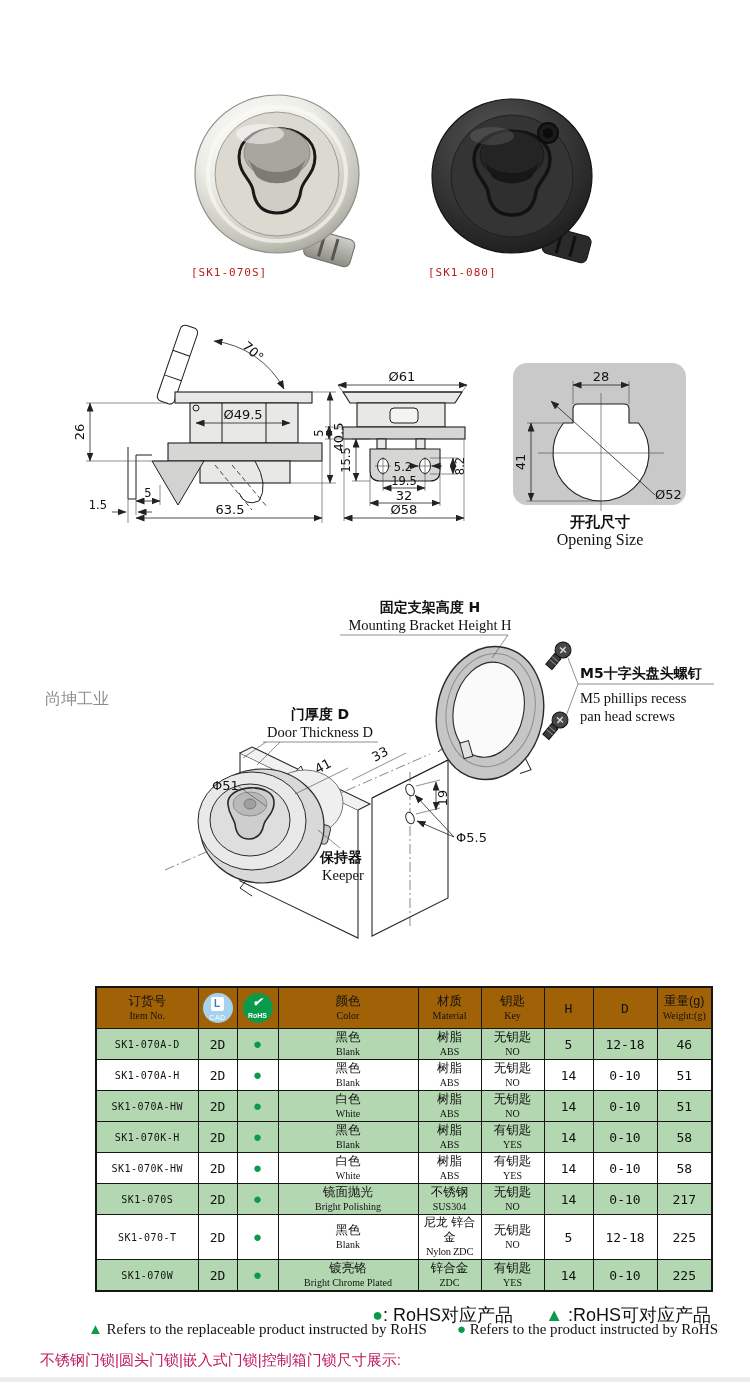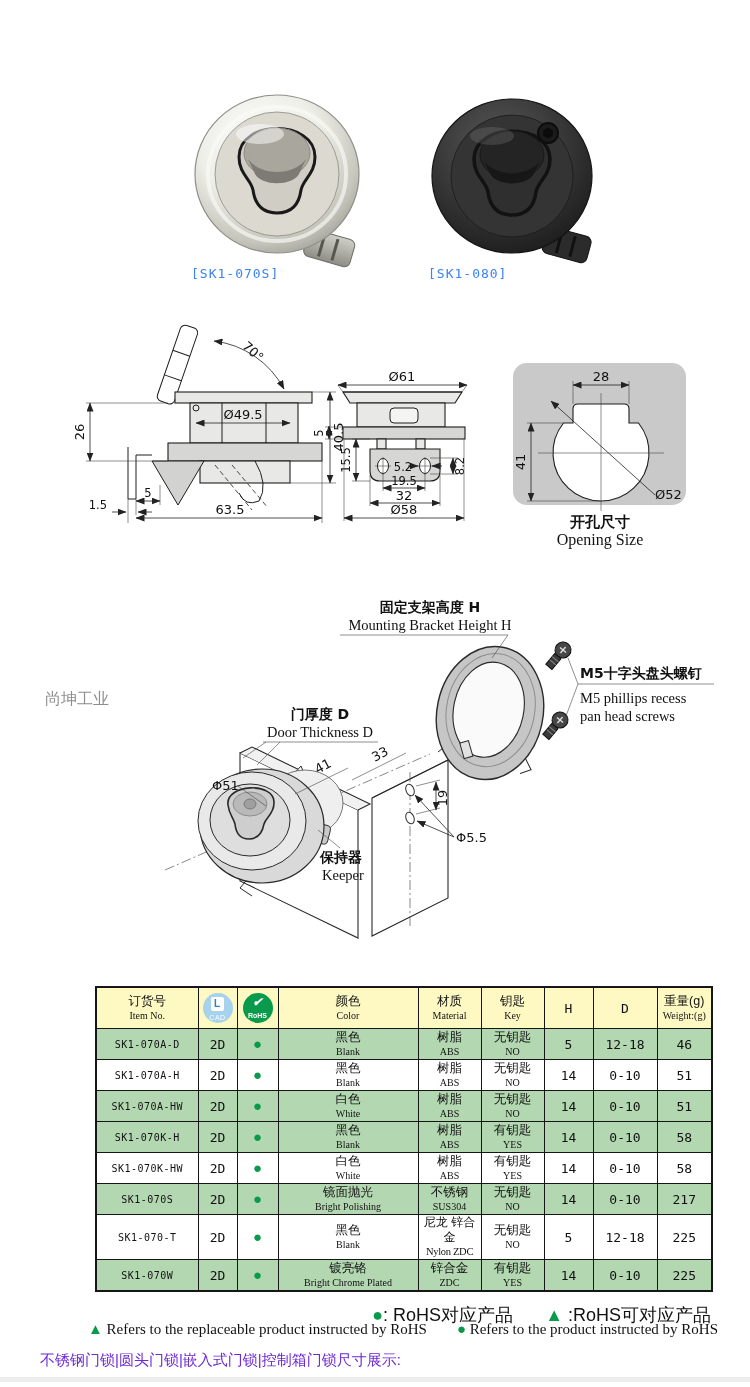--- a/index.html
+++ b/index.html
@@ -1,38 +1,38 @@
 <!DOCTYPE html>
 <html><head>
 <meta charset="utf-8">
 <style>
   html,body{margin:0;padding:0;background:#fff;}
   body{width:750px;height:1387px;position:relative;font-family:"Liberation Sans",sans-serif;color:#111;}
   .abs{position:absolute;}
   
-  .photo-label{font-family:"DejaVu Sans Mono",monospace;font-size:13px;letter-spacing:1px;color:#3b82f6;}
+  .photo-label{font-family:"DejaVu Sans Mono",monospace;font-size:11px;letter-spacing:1px;color:#b91c1c;}
   
   svg text{font-family:"DejaVu Sans",sans-serif;fill:#111;}
   .dtxt{font-size:13px;}
   .dtxt-s{font-size:11.5px;}
   .ol{stroke:#1e1e1e;stroke-width:1.1;fill:#e8e8e6;}
   .ol2{stroke:#1e1e1e;stroke-width:1.1;fill:#d6d6d4;}
   .ln{stroke:#1e1e1e;stroke-width:1;fill:none;}
   .thin{stroke:#444;stroke-width:.6;fill:none;}
   .cl{stroke:#555;stroke-width:.7;fill:none;stroke-dasharray:10 3 2 3;}
   .dash{stroke:#333;stroke-width:.9;fill:none;stroke-dasharray:5 3;}
   .dim{stroke:#222;stroke-width:.8;fill:none;marker-start:url(#arS);marker-end:url(#arE);}
   .dimE{stroke:#222;stroke-width:.8;fill:none;marker-end:url(#arE);}
   .zh-svg{font-size:14px;}
   .en-svg{font-family:"Liberation Serif",serif;font-size:14.5px;}
   .wm{font-size:16px;fill:#8d8d8d;}
   
   table.spec{border-collapse:collapse;table-layout:fixed;width:616px;border:2px solid #161616;}
   table.spec td,table.spec th{border:1px solid #161616;text-align:center;vertical-align:middle;padding:0;overflow:hidden;}
-  table.spec th{background:#fef9c3;height:40px;font-weight:normal;}
+  table.spec th{background:#a16207;height:40px;font-weight:normal;}
   table.spec td{height:30px;}
   tr.g td{background:#b3d8b1;}
   .zh{font-size:12.5px;line-height:15px;}
   .en{font-size:10px;line-height:14px;font-family:"Liberation Serif",serif;}
   .en.sm{font-size:10.5px;letter-spacing:-.3px;}
   .zh.sm{font-size:12px;}
   .mono{font-family:"DejaVu Sans Mono",monospace;font-size:13px;}
   .item{font-family:"DejaVu Sans Mono",monospace;font-size:10px;letter-spacing:.5px;}
   .dot{color:#0a9a4c;font-size:15px;line-height:15px;}
   
@@ -40,21 +40,21 @@
   .cad-ic{width:30px;height:30px;border-radius:50%;background:#a7d2ee;position:relative;}
   .cad-doc{position:absolute;left:8px;top:4px;width:13px;height:14px;background:#fff;border-radius:2px;color:#2d7fc0;font-size:10px;font-weight:bold;line-height:14px;text-align:center;}
   .cad-txt{position:absolute;left:0;right:0;bottom:2px;color:#fff;font-size:7px;letter-spacing:.5px;text-align:center;}
   .rohs-ic{width:30px;height:30px;border-radius:50%;background:#0a9a4c;position:relative;}
   .rohs-chk{position:absolute;left:0;right:0;top:2px;color:#fff;font-size:12px;font-weight:bold;text-align:center;font-style:italic;}
   .rohs-txt{position:absolute;left:0;right:0;bottom:4px;color:#fff;font-size:7px;font-weight:bold;text-align:center;}
   
   .legend1{position:absolute;left:95px;top:1303px;width:616px;text-align:right;font-size:18px;}
   .legend2{position:absolute;left:88px;top:1321px;width:630px;display:flex;justify-content:space-between;font-family:"Liberation Serif",serif;font-size:15px;}
   .gsym{color:#0a9a4c;}
-  .footer-line{position:absolute;left:40px;top:1351px;font-size:15px;color:#6d28d9;}
+  .footer-line{position:absolute;left:40px;top:1351px;font-size:15px;color:#be185d;}
   .bottom-strip{position:absolute;left:0;top:1377px;width:750px;height:5px;background:#ededed;}
 </style>
 </head>
 <body>
 
 <svg class="abs" style="left:182px;top:90px" width="196" height="178" viewBox="0 0 196 178">
   <defs>
     <radialGradient id="gSteel" cx="40%" cy="32%" r="75%">
       <stop offset="0%" stop-color="#ffffff"></stop>
         <stop offset="50%" stop-color="#eeeee8"></stop>

